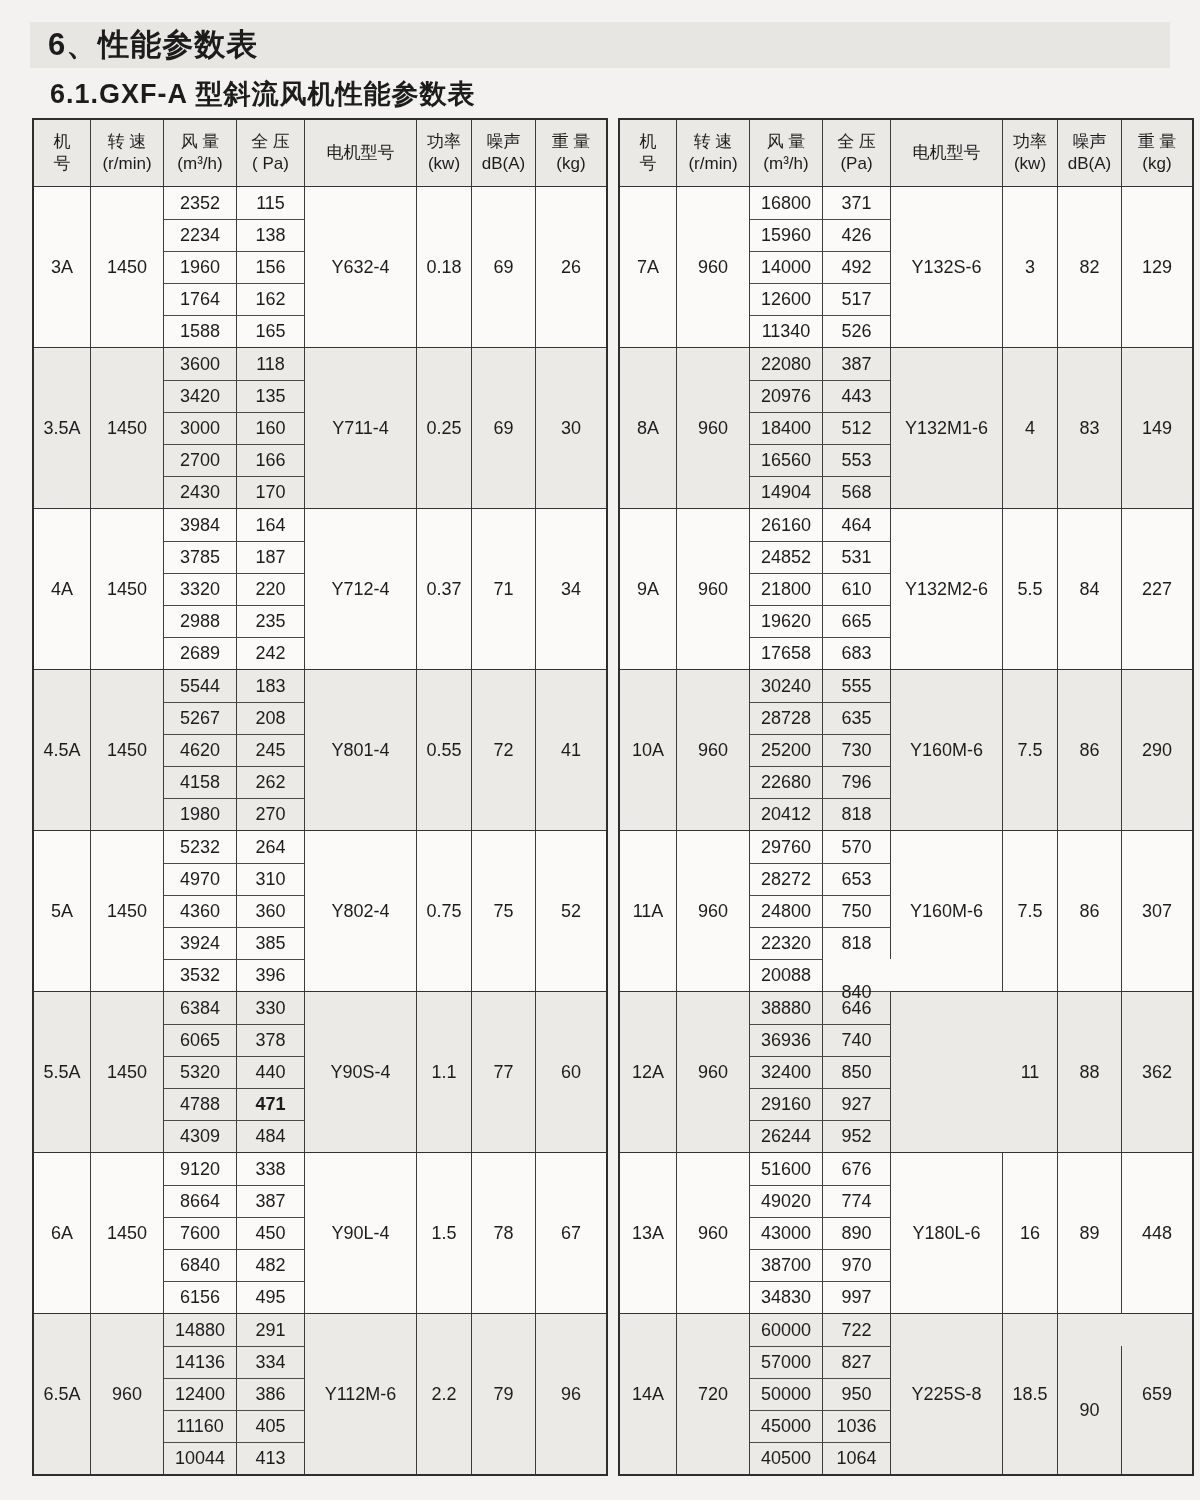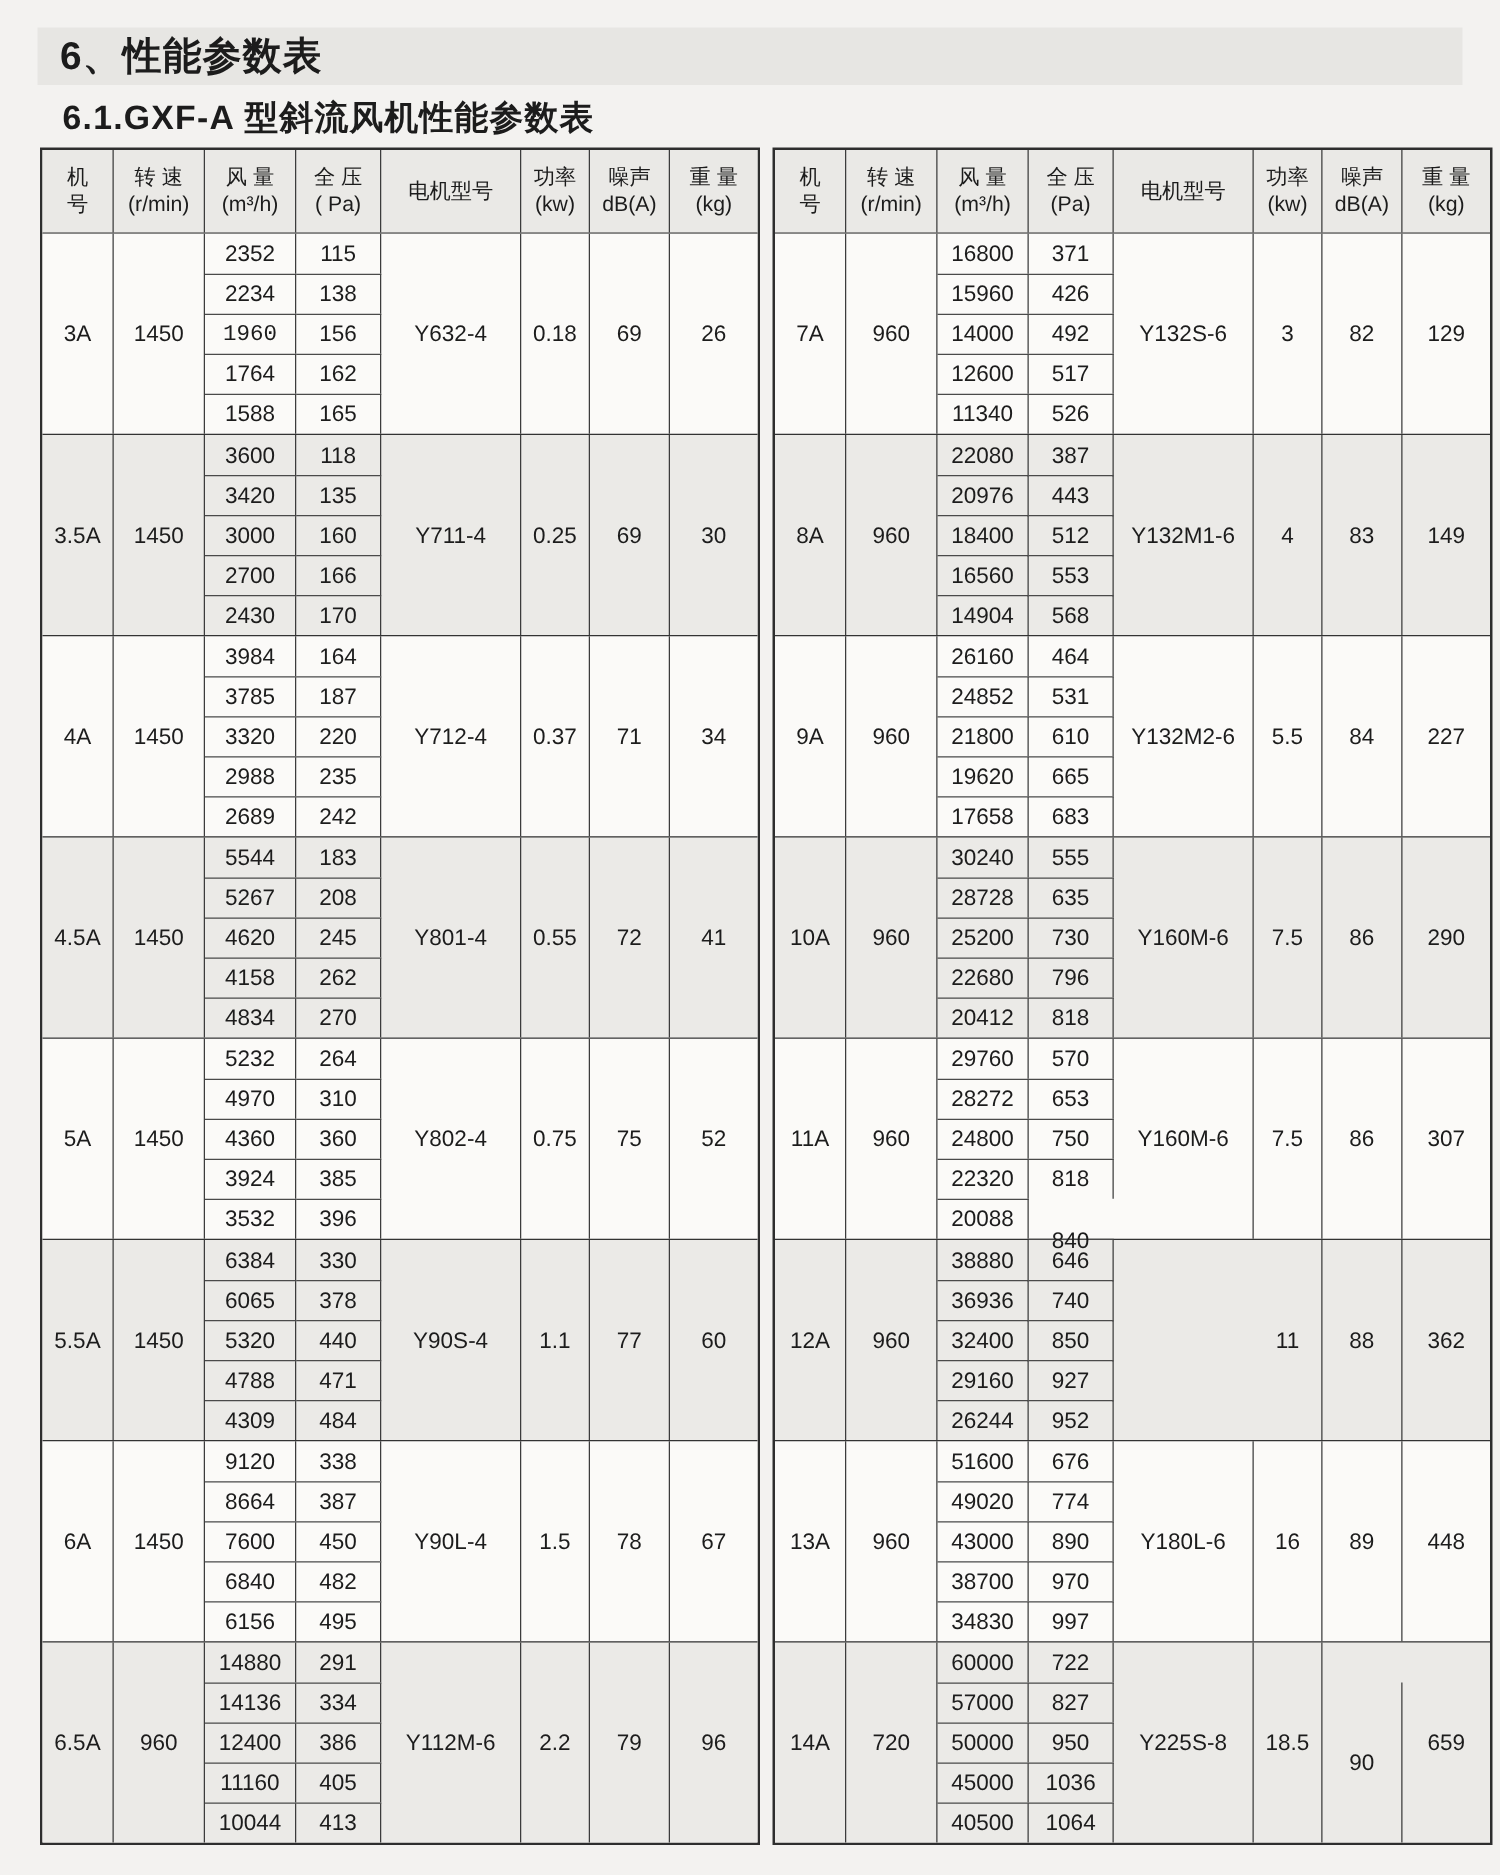--- a/index.html
+++ b/index.html
@@ -108,21 +108,21 @@
             <div>(kg)</div>
           </div>
         </div>
     <div class="tblock">
           <div class="cell br" style="grid-area: 1 / 1 / 6 / 2;">3A</div>
           <div class="cell br" style="grid-area: 1 / 2 / 6 / 3;">1450</div>
           <div class="cell br" style="grid-area: 1 / 3 / 2 / 4;">2352</div>
           <div class="cell br" style="grid-area: 1 / 4 / 2 / 5;">115</div>
           <div class="cell br subline" style="grid-area: 2 / 3 / 3 / 4;">2234</div>
           <div class="cell br subline" style="grid-area: 2 / 4 / 3 / 5;">138</div>
-          <div class="cell br subline" style="grid-area: 3 / 3 / 4 / 4; font-family: Liberation Mono, monospace;">1960</div>
+          <div class="cell br subline" style="grid-area: 3 / 3 / 4 / 4;">1960</div>
           <div class="cell br subline" style="grid-area: 3 / 4 / 4 / 5;">156</div>
           <div class="cell br subline" style="grid-area: 4 / 3 / 5 / 4;">1764</div>
           <div class="cell br subline" style="grid-area: 4 / 4 / 5 / 5;">162</div>
           <div class="cell br subline" style="grid-area: 5 / 3 / 6 / 4;">1588</div>
           <div class="cell br subline" style="grid-area: 5 / 4 / 6 / 5;">165</div>
           <div class="cell br" style="grid-area: 1 / 5 / 6 / 6;">Y632-4</div>
           <div class="cell br" style="grid-area: 1 / 6 / 6 / 7;">0.18</div>
           <div class="cell br" style="grid-area: 1 / 7 / 6 / 8;">69</div>
           <div class="cell" style="grid-area: 1 / 8 / 6 / 9;">26</div>
         </div>
@@ -166,21 +166,21 @@
           <div class="cell br" style="grid-area: 1 / 1 / 6 / 2;">4.5A</div>
           <div class="cell br" style="grid-area: 1 / 2 / 6 / 3;">1450</div>
           <div class="cell br" style="grid-area: 1 / 3 / 2 / 4;">5544</div>
           <div class="cell br" style="grid-area: 1 / 4 / 2 / 5;">183</div>
           <div class="cell br subline" style="grid-area: 2 / 3 / 3 / 4;">5267</div>
           <div class="cell br subline" style="grid-area: 2 / 4 / 3 / 5;">208</div>
           <div class="cell br subline" style="grid-area: 3 / 3 / 4 / 4;">4620</div>
           <div class="cell br subline" style="grid-area: 3 / 4 / 4 / 5;">245</div>
           <div class="cell br subline" style="grid-area: 4 / 3 / 5 / 4;">4158</div>
           <div class="cell br subline" style="grid-area: 4 / 4 / 5 / 5;">262</div>
-          <div class="cell br subline" style="grid-area: 5 / 3 / 6 / 4;">4834</div>
+          <div class="cell br subline" style="grid-area: 5 / 3 / 6 / 4;">1980</div>
           <div class="cell br subline" style="grid-area: 5 / 4 / 6 / 5;">270</div>
           <div class="cell br" style="grid-area: 1 / 5 / 6 / 6;">Y801-4</div>
           <div class="cell br" style="grid-area: 1 / 6 / 6 / 7;">0.55</div>
           <div class="cell br" style="grid-area: 1 / 7 / 6 / 8;">72</div>
           <div class="cell" style="grid-area: 1 / 8 / 6 / 9;">41</div>
         </div>
         <div class="tblock">
           <div class="cell br" style="grid-area: 1 / 1 / 6 / 2;">5A</div>
           <div class="cell br" style="grid-area: 1 / 2 / 6 / 3;">1450</div>
           <div class="cell br" style="grid-area: 1 / 3 / 2 / 4;">5232</div>
@@ -201,21 +201,21 @@
         <div class="tblock alt">
           <div class="cell br" style="grid-area: 1 / 1 / 6 / 2;">5.5A</div>
           <div class="cell br" style="grid-area: 1 / 2 / 6 / 3;">1450</div>
           <div class="cell br" style="grid-area: 1 / 3 / 2 / 4;">6384</div>
           <div class="cell br" style="grid-area: 1 / 4 / 2 / 5;">330</div>
           <div class="cell br subline" style="grid-area: 2 / 3 / 3 / 4;">6065</div>
           <div class="cell br subline" style="grid-area: 2 / 4 / 3 / 5;">378</div>
           <div class="cell br subline" style="grid-area: 3 / 3 / 4 / 4;">5320</div>
           <div class="cell br subline" style="grid-area: 3 / 4 / 4 / 5;">440</div>
           <div class="cell br subline" style="grid-area: 4 / 3 / 5 / 4;">4788</div>
-          <div class="cell br subline" style="grid-area: 4 / 4 / 5 / 5;">471</div>
+          <div class="cell br subline" style="grid-area: 4 / 4 / 5 / 5; font-weight: bold;">471</div>
           <div class="cell br subline" style="grid-area: 5 / 3 / 6 / 4;">4309</div>
           <div class="cell br subline" style="grid-area: 5 / 4 / 6 / 5;">484</div>
           <div class="cell br" style="grid-area: 1 / 5 / 6 / 6;">Y90S-4</div>
           <div class="cell br" style="grid-area: 1 / 6 / 6 / 7;">1.1</div>
           <div class="cell br" style="grid-area: 1 / 7 / 6 / 8;">77</div>
           <div class="cell" style="grid-area: 1 / 8 / 6 / 9;">60</div>
         </div>
         <div class="tblock">
           <div class="cell br" style="grid-area: 1 / 1 / 6 / 2;">6A</div>
           <div class="cell br" style="grid-area: 1 / 2 / 6 / 3;">1450</div>

